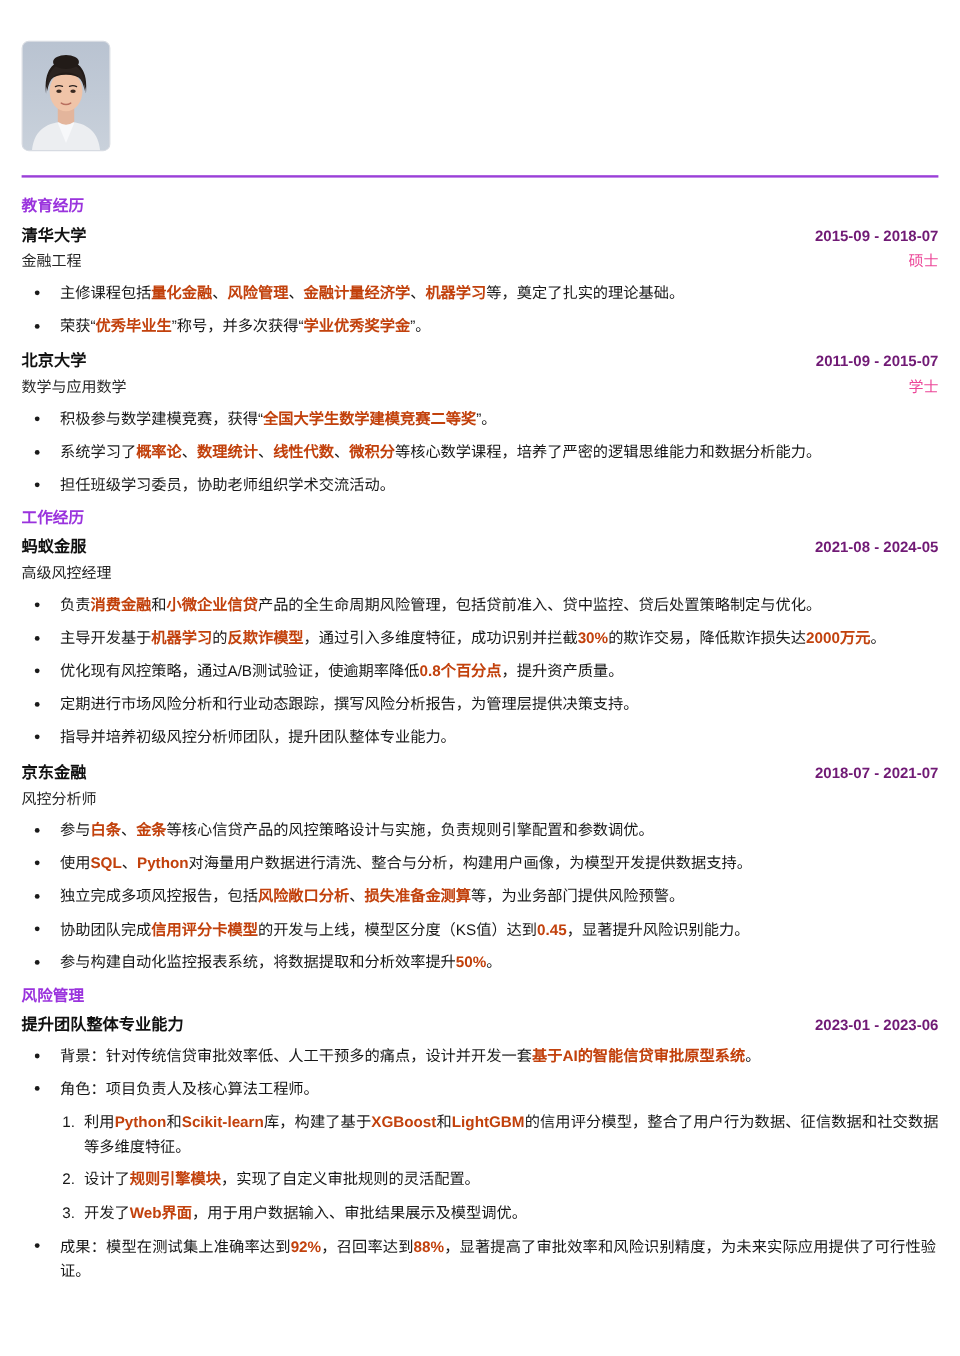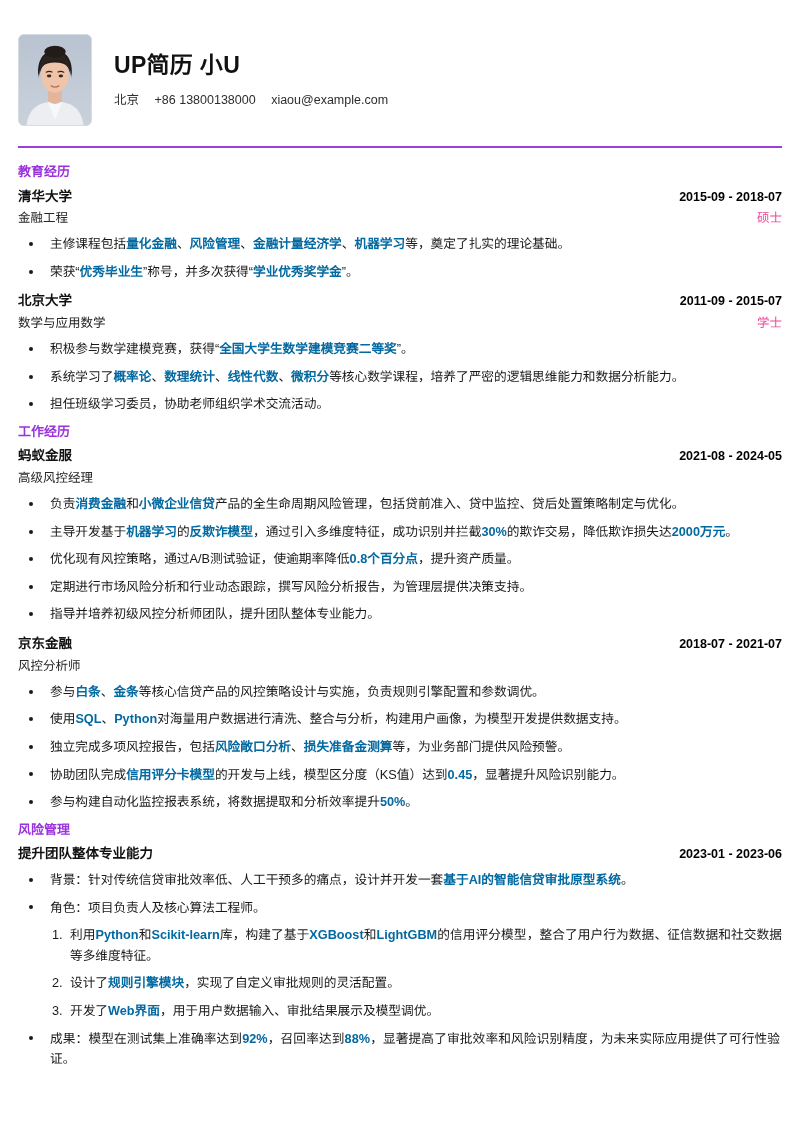--- a/index.html
+++ b/index.html
@@ -93,21 +93,21 @@
     color: #111111;
   }
   .entry-secondary {
     font-size: 12.5px;
     font-weight: 400;
     color: #262626;
   }
   .entry-date {
     font-size: 12.5px;
     font-weight: 700;
-    color: #000000;
+    color: #701a75;
     white-space: nowrap;
     padding-left: 14px;
   }
   .entry-meta {
     font-size: 12.5px;
     font-weight: 400;
     color: #ec4899;
     white-space: nowrap;
     padding-left: 14px;
   }
@@ -145,21 +145,21 @@
   }
   ol.substeps > li {
     font-size: 12.7px;
     line-height: 1.62;
     color: #181818;
     margin: 0 0 7px 0;
     padding-left: 4px;
     text-align: justify;
   }
 
-  b, strong { font-weight: 700; color: #0369a1; }
+  b, strong { font-weight: 700; color: #c2410c; }
 </style>
 </head>
 <body>
 
 <div class="page">
 
   <div class="resume-header">
     <div class="avatar">
       <svg viewBox="0 0 74 92" preserveAspectRatio="xMidYMid slice" aria-hidden="true">
         <defs>
@@ -185,28 +185,20 @@
         <ellipse cx="31" cy="42" rx="2.3" ry="1.5" fill="#3a2a22"></ellipse>
         <ellipse cx="43" cy="42" rx="2.3" ry="1.5" fill="#3a2a22"></ellipse>
 
         <path d="M28 38 q3 -1.6 6 -0.2" stroke="#2b2320" stroke-width="1.1" fill="none" stroke-linecap="round"></path>
         <path d="M40 37.8 q3 -1.4 6 0.2" stroke="#2b2320" stroke-width="1.1" fill="none" stroke-linecap="round"></path>
 
         <path d="M33 52 q4 2.6 8 0" stroke="#b9705f" stroke-width="1.3" fill="none" stroke-linecap="round"></path>
       </svg>
     </div>
 
-    <div class="identity">
-      <div class="person-name">UP简历 小U</div>
-      <div class="contact-line">
-        <span class="contact-item">北京</span>
-        <span class="contact-item">+86 13800138000</span>
-        <span class="contact-item">xiaou@example.com</span>
-      </div>
-    </div>
   </div>
 
   <div class="header-rule"></div>
 
   <div class="section">
     <div class="section-title">教育经历</div>
 
     <div class="entry">
       <div class="entry-row">
         <span class="entry-primary">清华大学</span>

